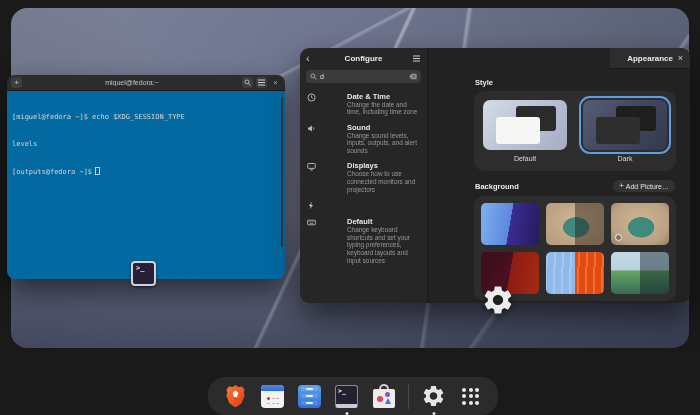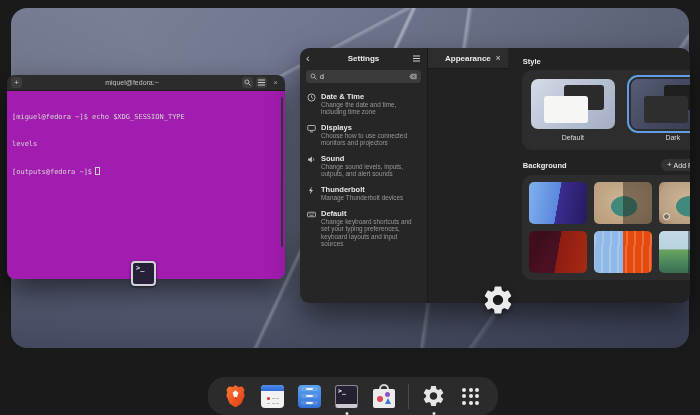--- a/index.html
+++ b/index.html
@@ -28,21 +28,21 @@
   .terminal-titlebar {
     height:16px; background:#2c2c2c; display:flex; align-items:center; padding:0 4px; gap:3px;
     border-bottom:1px solid #1c1c1c;
   }
   .tbtn { width:11px; height:11px; border-radius:3px; background:#3d3d3d; color:#cfcfcf;
     display:flex; align-items:center; justify-content:center; font-size:8px; line-height:1; flex:0 0 auto; }
   .tbtn.plain { background:transparent; color:#a8a8a8; }
   .terminal-title { flex:1; text-align:center; font-size:7px; color:#c2c2c2; white-space:nowrap; overflow:hidden; }
   .burger { position:relative; width:7px; height:1px; background:#cfcfcf; box-shadow:0 -2.5px 0 #cfcfcf, 0 2.5px 0 #cfcfcf; }
   .terminal-body {
-    position:relative; height:241px; background:#a21caf; padding:4px 5px;
+    position:relative; height:241px; background:#0369a1; padding:4px 5px;
     font-family:"DejaVu Sans Mono", monospace; font-size:7px; line-height:9px; color:#d6d6d6;
     white-space:pre; 
   }
   .cursor { display:inline-block; width:5px; height:8px; border:1px solid #cfcfcf; vertical-align:-1px; margin-left:3px; }
   .term-scrollbar { position:absolute; right:2px; top:6px; width:2px; height:150px; background:#363636; border-radius:1px; }
 
   
   .terminal-appicon {
     position:absolute; left:131px; top:261px; width:25px; height:25px;
     background:#262038; border:2px solid #d4d2d8; border-radius:4px;
@@ -62,25 +62,25 @@
   .sidebar-title { flex:1; text-align:center; font-size:8px; font-weight:bold; color:#ececec; }
   .menu-btn { width:10px; display:flex; justify-content:center; }
   .search-entry {
     margin:1px 6px 5px; height:13px; background:#3b3b3b; border-radius:4px;
     display:flex; align-items:center; padding:0 4px; gap:3px; flex:0 0 auto;
   }
   .search-text { flex:1; font-size:7px; color:#e0e0e0; }
   .sidebar-list { padding:0 7px; overflow:hidden; }
   .side-item { display:flex; gap:5px; padding:3.5px 0; }
   .side-icon { width:9px; flex:0 0 auto; padding-top:1px; }
-  .side-texts { flex:1; }
+  .side-texts { flex:1;margin-left:26px; }
   .side-title { font-size:7.5px; font-weight:bold; color:#e8e8e8; line-height:9px; }
   .side-sub { font-size:6.4px; color:#989898; line-height:7.6px; }
 
-  .main-panel { flex:1; background:#222222; display:flex; overflow:hidden; }
+  .main-panel { flex:1; background:#222222; display:flex; flex-direction:column; overflow:hidden;align-items:flex-end; }
   .panel-header { height:21px; background:#2d2d2d; border-bottom:1px solid #191919;
     display:flex; align-items:center; padding:0 7px; flex:0 0 auto; }
   .panel-title { flex:1; text-align:center; font-size:8px; font-weight:bold; color:#ececec; padding-left:10px; }
   .close-btn { width:10px; text-align:right; color:#cfcfcf; font-size:9px; line-height:1; }
   .panel-content { padding:7px 14px; }
   .section-label { font-size:7.5px; font-weight:bold; color:#ececec; margin:2px 1px 4px; }
   .style-card { background:#2d2d2d; border-radius:10px; padding:9px; display:flex; justify-content:center; gap:16px; }
   .style-opt { display:flex; flex-direction:column; align-items:center; }
   .preview { width:84px; height:50px; border-radius:7px; position:relative; overflow:hidden; }
   .preview.default-prev { background:linear-gradient(130deg,#d6dbe7 0%,#bcc4d6 45%,#a4adc3 100%); }
@@ -198,21 +198,21 @@
       <div class="term-scrollbar"></div>
     </div>
   </div>
 
   <div class="terminal-appicon">&gt;_</div>
 
   <div class="settings">
     <div class="sidebar">
       <div class="sidebar-header">
         <div class="back-btn">‹</div>
-        <div class="sidebar-title">Settings</div>
+        <div class="sidebar-title">Configure</div>
         <div class="menu-btn">
             <span class="burger"></span>
           </div>
       </div>
       <div class="search-entry">
         <svg width="7" height="7" viewBox="0 0 12 12">
           <circle cx="5" cy="5" r="3.4" fill="none" stroke="#b9b9b9" stroke-width="1.4"></circle>
           <line x1="7.6" y1="7.6" x2="11" y2="11" stroke="#b9b9b9" stroke-width="1.6"></line>
         </svg>
         <span class="search-text">d</span>
@@ -234,52 +234,48 @@
             <div class="side-title">Date &amp; Time</div>
             <div class="side-sub">Change the date and time, including time zone</div>
           </span>
         </div>
 
 
 
         <div class="side-item">
           <span class="side-icon">
             <svg width="9" height="9" viewBox="0 0 24 24">
+                <path d="M3 9v6h4l6 5V4L7 9H3z" fill="#c6c6c6"></path>
+                <path d="M16.5 8.5a5 5 0 010 7" fill="none" stroke="#c6c6c6" stroke-width="2"></path>
+              </svg>
+          </span>
+          <span class="side-texts">
+            <div class="side-title">Sound</div>
+            <div class="side-sub">Change sound levels, inputs, outputs, and alert sounds</div>
+          </span>
+        </div>
+
+        <div class="side-item">
+          <span class="side-icon">
+            <svg width="9" height="9" viewBox="0 0 24 24">
                 <rect x="2" y="4" width="20" height="13" rx="2" fill="none" stroke="#c6c6c6" stroke-width="2.3"></rect>
                 <path d="M8 21h8" stroke="#c6c6c6" stroke-width="2.3"></path>
               </svg>
           </span>
           <span class="side-texts">
             <div class="side-title">Displays</div>
             <div class="side-sub">Choose how to use connected monitors and projectors</div>
-          </span>
-        </div>
-
-        <div class="side-item">
-          <span class="side-icon">
-            <svg width="9" height="9" viewBox="0 0 24 24">
-                <path d="M3 9v6h4l6 5V4L7 9H3z" fill="#c6c6c6"></path>
-                <path d="M16.5 8.5a5 5 0 010 7" fill="none" stroke="#c6c6c6" stroke-width="2"></path>
-              </svg>
-          </span>
-          <span class="side-texts">
-            <div class="side-title">Sound</div>
-            <div class="side-sub">Change sound levels, inputs, outputs, and alert sounds</div>
           </span>
         </div>
 
         <div class="side-item">
           <span class="side-icon">
             <svg width="9" height="9" viewBox="0 0 24 24">
                 <path d="M13 2L5 13.5h5L8 22l8-11.5h-5L13 2z" fill="#c6c6c6"></path>
               </svg>
-          </span>
-          <span class="side-texts">
-            <div class="side-title">Thunderbolt</div>
-            <div class="side-sub">Manage Thunderbolt devices</div>
           </span>
         </div>
 
         <div class="side-item">
           <span class="side-icon">
             <svg width="9" height="9" viewBox="0 0 24 24">
                 <rect x="1.5" y="6" width="21" height="12" rx="2" fill="none" stroke="#c6c6c6" stroke-width="2.2"></rect>
                 <path d="M5 10h2M9 10h2M13 10h2M17 10h2M7 14h10" stroke="#c6c6c6" stroke-width="1.8"></path>
               </svg>
           </span>

